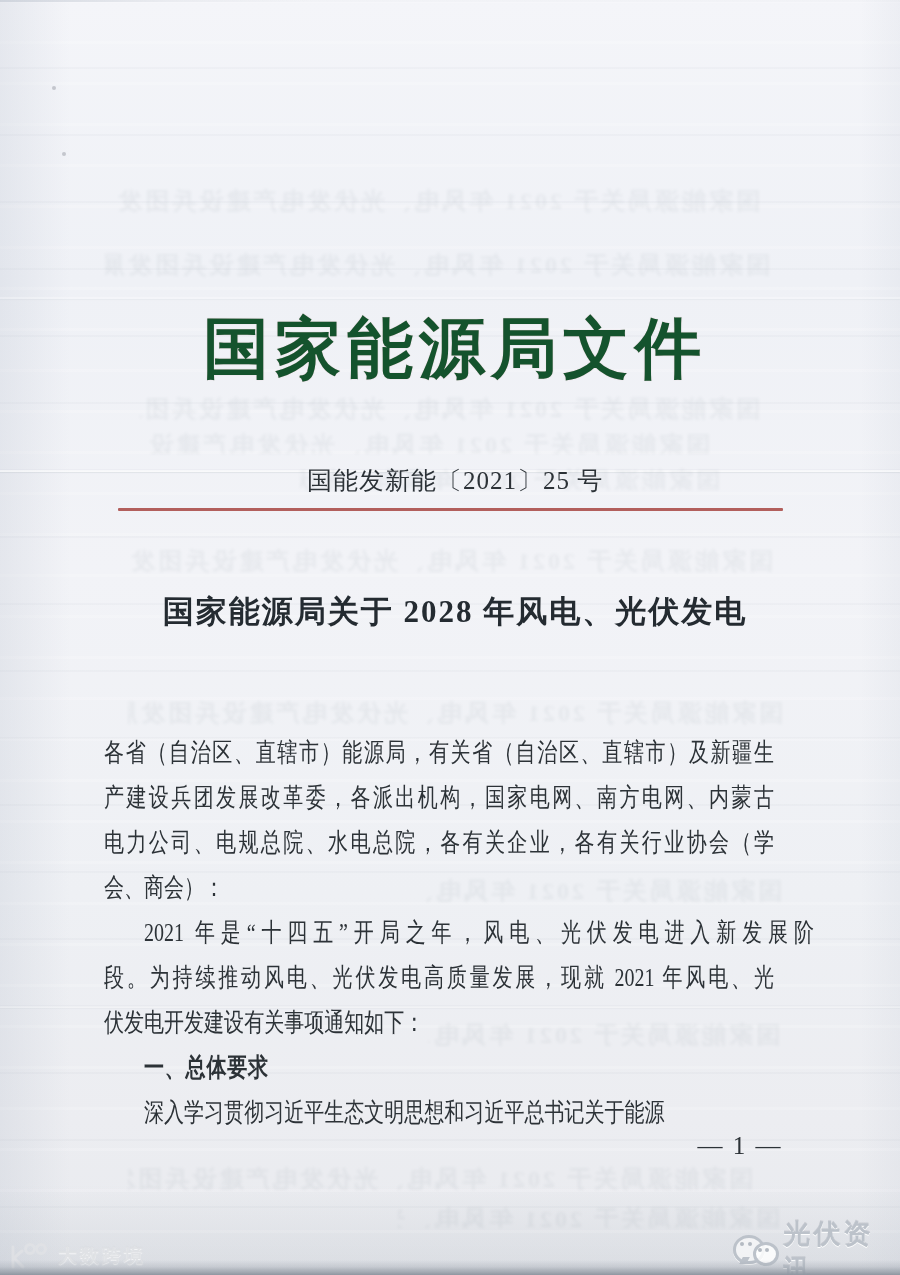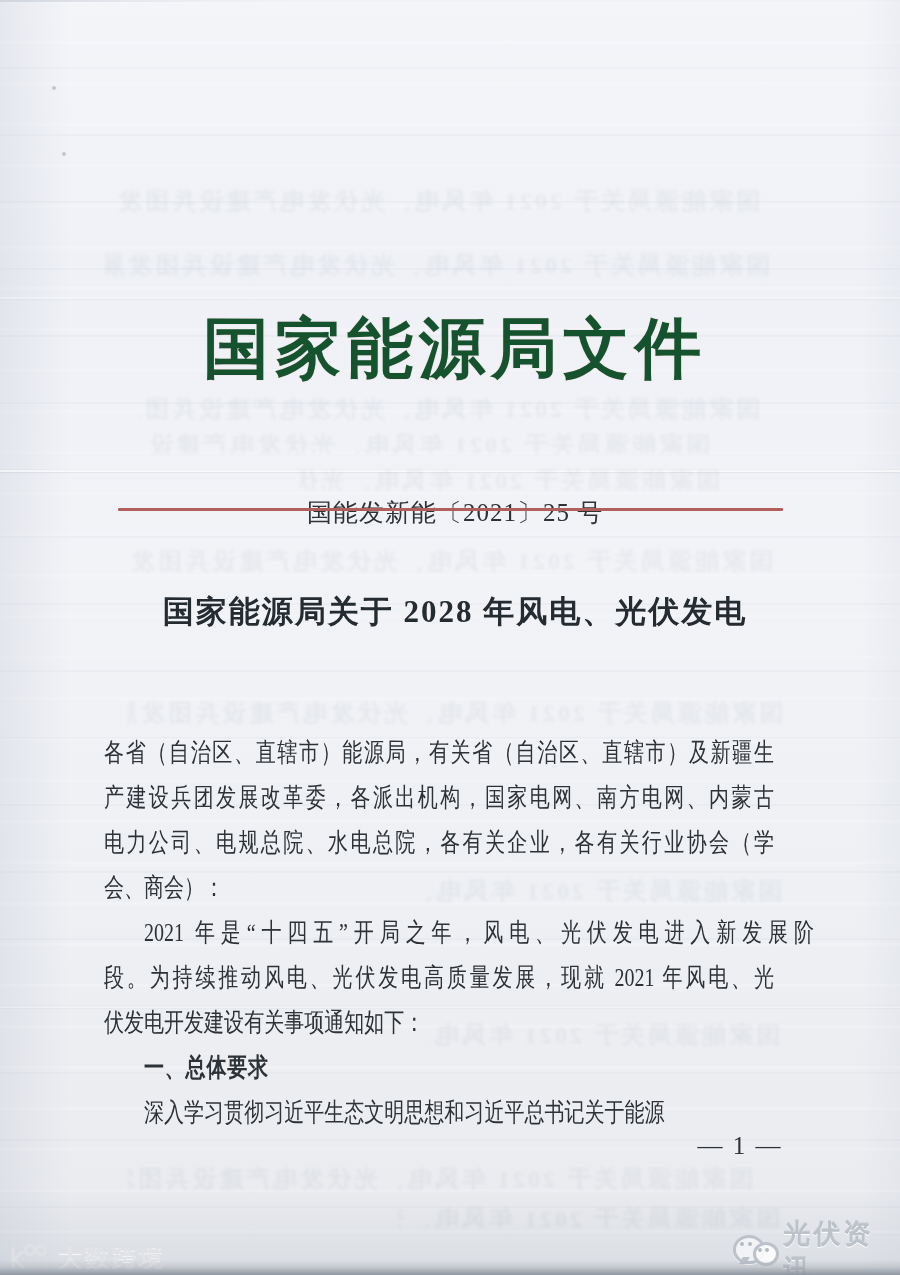--- a/index.html
+++ b/index.html
@@ -39,21 +39,21 @@
   }
   
   .agency-head{
     position:absolute;top:306px;left:10px;right:0;
     text-align:center;font-size:66px;line-height:86px;font-weight:bold;
     letter-spacing:6px;color:#14532d;
     text-shadow:0 0 1px rgba(180,81,76,.35);
   }
   .doc-number{
     position:absolute;top:464px;left:10px;right:0;
-    text-align:center;font-size:25px;line-height:34px;color:#2c3237;letter-spacing:1px;margin-top:32px;
+    text-align:center;font-size:25px;line-height:34px;color:#2c3237;letter-spacing:1px;
   }
   .red-rule{position:absolute;top:508px;left:118px;width:665px;height:3px;background:#b25f5c;border-radius:1px;}
   .notice-title{
     position:absolute;top:588px;left:10px;right:0;
     text-align:center;font-size:31px;line-height:48px;font-weight:bold;
     color:#242b31;letter-spacing:2px;
   }
   .notice-body{position:absolute;top:730px;left:104px;width:680px;}
   .bline{
     width:870px;transform:scaleX(0.77);transform-origin:0 50%;
@@ -83,21 +83,21 @@
   .wechat-icon .bub2{
     position:absolute;left:20px;top:9px;width:20px;height:18px;border-radius:50%;
     border:3px solid #bcc2ca;background:rgba(255,255,255,.85);
   }
   .wechat-icon .eye{position:absolute;width:4px;height:4px;border-radius:50%;background:#b4bac2;}
   .wechat-icon .e1{left:7px;top:9px}.wechat-icon .e2{left:15px;top:9px}
   .wechat-icon .e3{left:25px;top:15px}.wechat-icon .e4{left:32px;top:15px}
   .wechat-icon .tail{position:absolute;left:8px;top:24px;width:7px;height:7px;background:#bcc2ca;transform:skewX(-28deg);}
   .wm-left{position:absolute;top:1241px;left:8px;display:flex;align-items:center;pointer-events:none;opacity:.85;}
   .wm-left .wm-text{
-    font-size:24px;font-weight:bold;letter-spacing:3px;color:#e1e3e6;
+    font-size:19px;font-weight:bold;letter-spacing:3px;color:#e1e3e6;
     text-shadow:0 1px 1px rgba(255,255,255,.9), 0 0 1px rgba(170,175,182,.4);
     font-family:"Liberation Sans","DejaVu Sans",sans-serif;
   }
   .k100-icon{margin-right:6px;opacity:.9;}
 </style>
 </head>
 <body>
 
 <div class="scan-streaks"></div>
 <div class="edge-vignette"></div>

